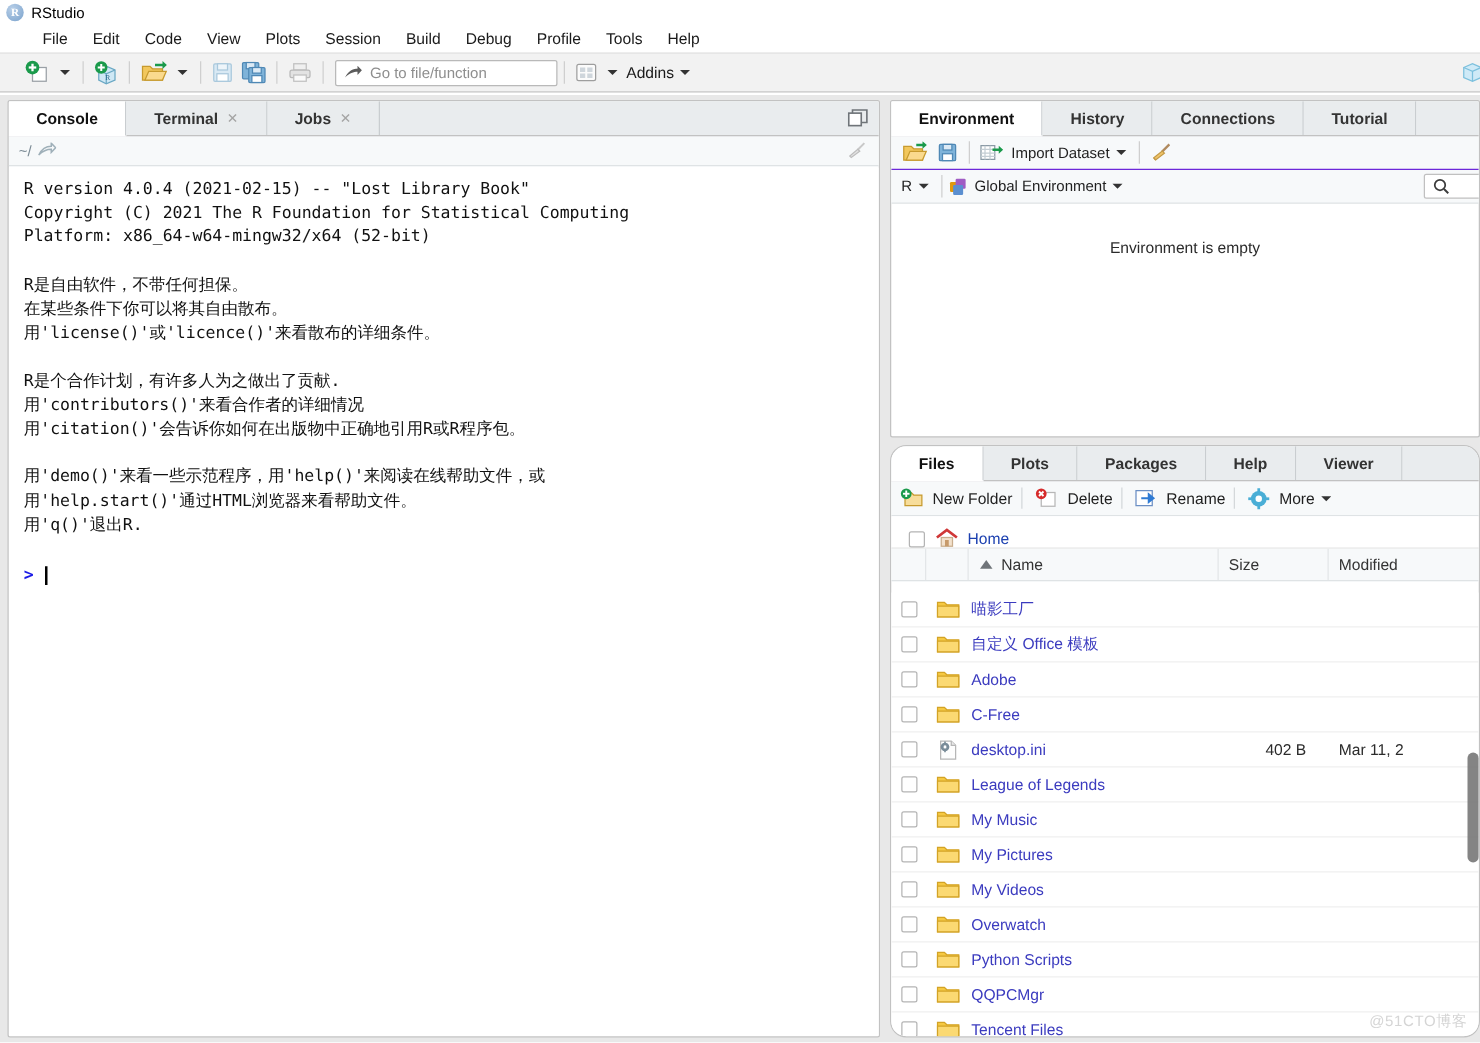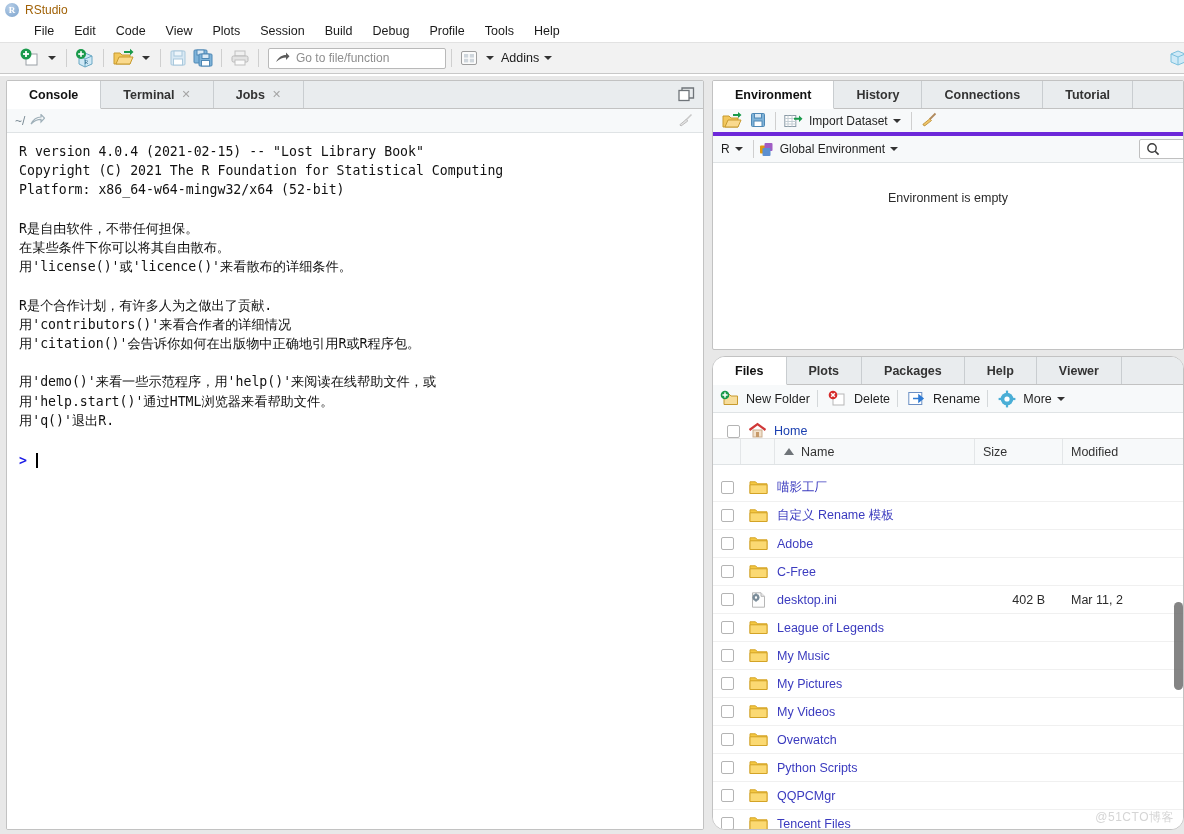--- a/index.html
+++ b/index.html
@@ -16,21 +16,21 @@
     height: 20px; display: flex; align-items: center;
     padding-left: 5px; background: #ffffff;
   }
   .app-icon {
     width: 14px; height: 14px; border-radius: 50%;
     background: radial-gradient(circle at 35% 30%, #b8cfe8, #7aa2cc);
     color: #ffffff; font-size: 9px; font-weight: bold;
     display: flex; align-items: center; justify-content: center;
     margin-right: 6px; font-family: "Liberation Serif", serif;
   }
-  .app-title { font-size: 12px; color: #a16207; }
+  .app-title { font-size: 12px; color: #000000; }
 
   
   .menubar {
     height: 22px; display: flex; align-items: center;
     padding-left: 24px; background: #ffffff; border-bottom: 0;
   }
   .menu-item {
     font-size: 12.5px; color: #1a1a1a; padding: 2px 10px; cursor: default;
   }
 
@@ -123,21 +123,21 @@
     font-family: "DejaVu Sans Mono", monospace; font-size: 13.2px;
     color: #1a1ae6; font-weight: bold;
   }
   .caretbar {
     width: 2px; height: 15px; background: #000; margin-left: 9px;
   }
 
   
   .env-toolbar {
     display: flex; align-items: center; height: 27px;
-    background: #f7f9fa; border-bottom: 4px solid #6d28d9; padding: 0 6px;
+    background: #f7f9fa; border-bottom: 1px solid #6d28d9; padding: 0 6px;
   }
   .env-toolbar .label { font-size: 12px; color: #1f1f1f; margin-left: 3px; }
   .env-secondbar {
     display: flex; align-items: center; height: 27px;
     background: #f7f9fa; border-bottom: 1px solid #dfe3e5;
     padding: 0 6px; position: relative;
   }
   .env-secondbar .label { font-size: 12px; color: #1f1f1f; margin-left: 4px; }
   .env-search {
     position: absolute; right: -2px; top: 3px;
@@ -568,21 +568,21 @@
         <div class="file-row">
           <div class="fr-check">
             <span class="chk"></span>
           </div>
           <div class="fr-icon">
             <svg width="19" height="15" viewBox="0 0 19 15">
               <path d="M1 13.5 L1 1.8 L6.5 1.8 L8.5 3.8 L18 3.8 L18 13.5 Z" fill="#f5c842" stroke="#d3a326"></path>
               <path d="M1 4.8 L18 4.8 L18 13.5 L1 13.5 Z" fill="#fbd972" stroke="#d3a326"></path>
             </svg>
           </div>
-          <div class="fr-name">自定义 Rename 模板</div>
+          <div class="fr-name">自定义 Office 模板</div>
           <div class="fr-size"></div>
           <div class="fr-mod"></div>
         </div>
         <div class="file-row">
           <div class="fr-check">
             <span class="chk"></span>
           </div>
           <div class="fr-icon">
             <svg width="19" height="15" viewBox="0 0 19 15">
               <path d="M1 13.5 L1 1.8 L6.5 1.8 L8.5 3.8 L18 3.8 L18 13.5 Z" fill="#f5c842" stroke="#d3a326"></path>

